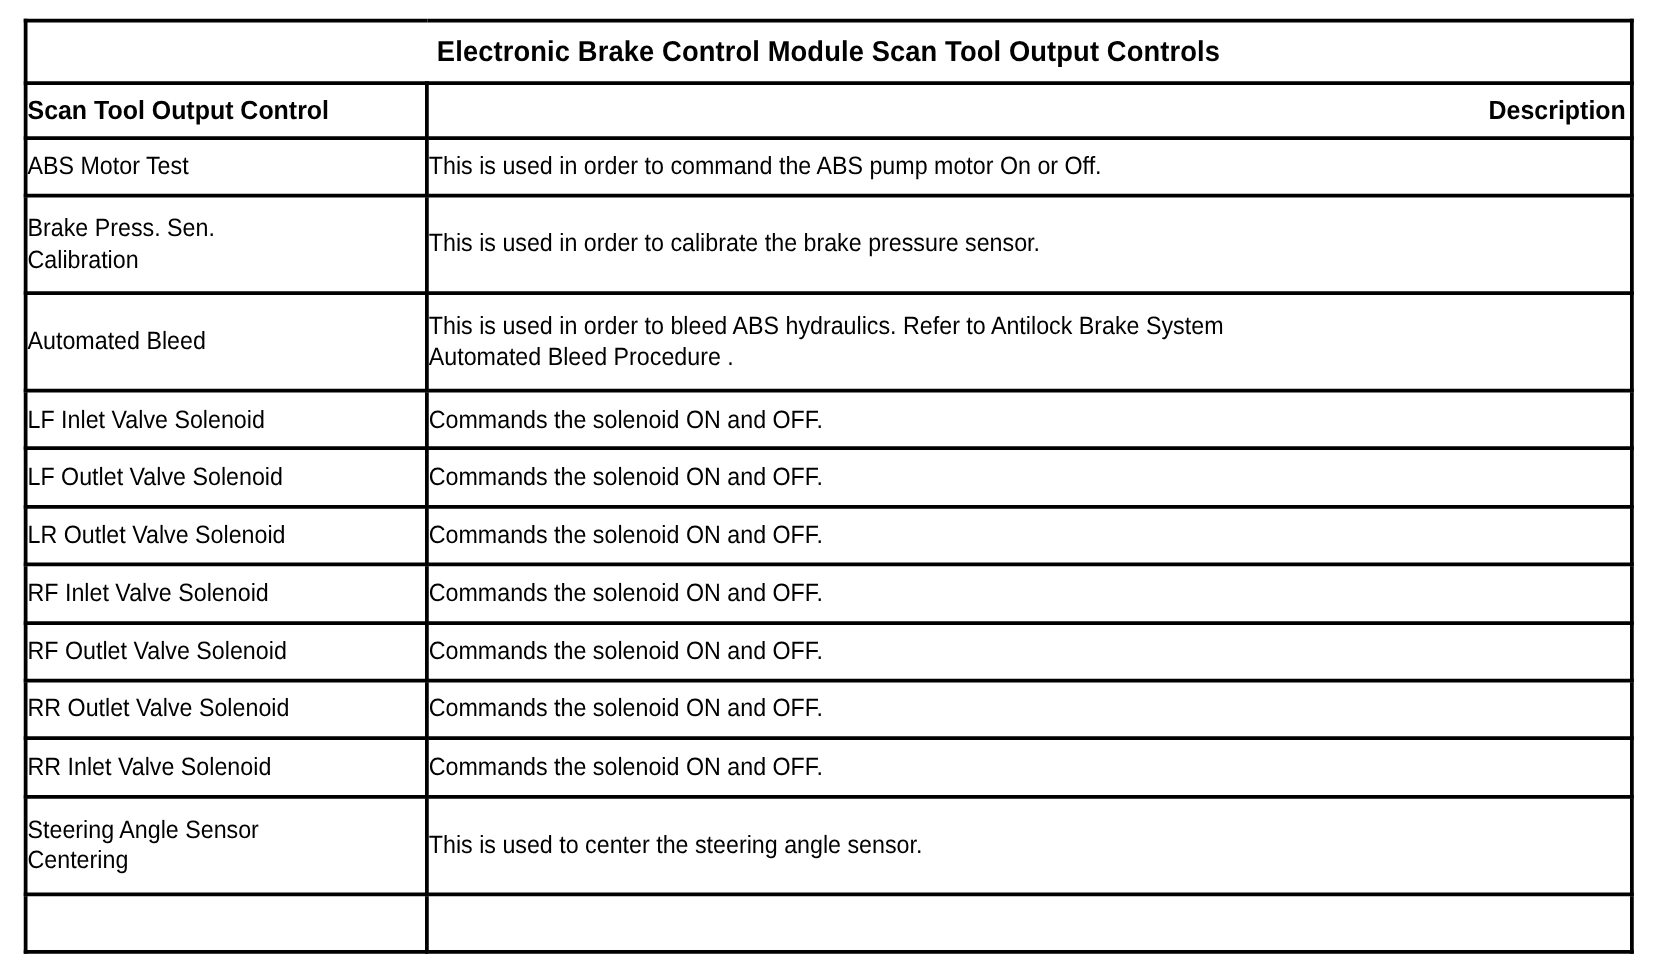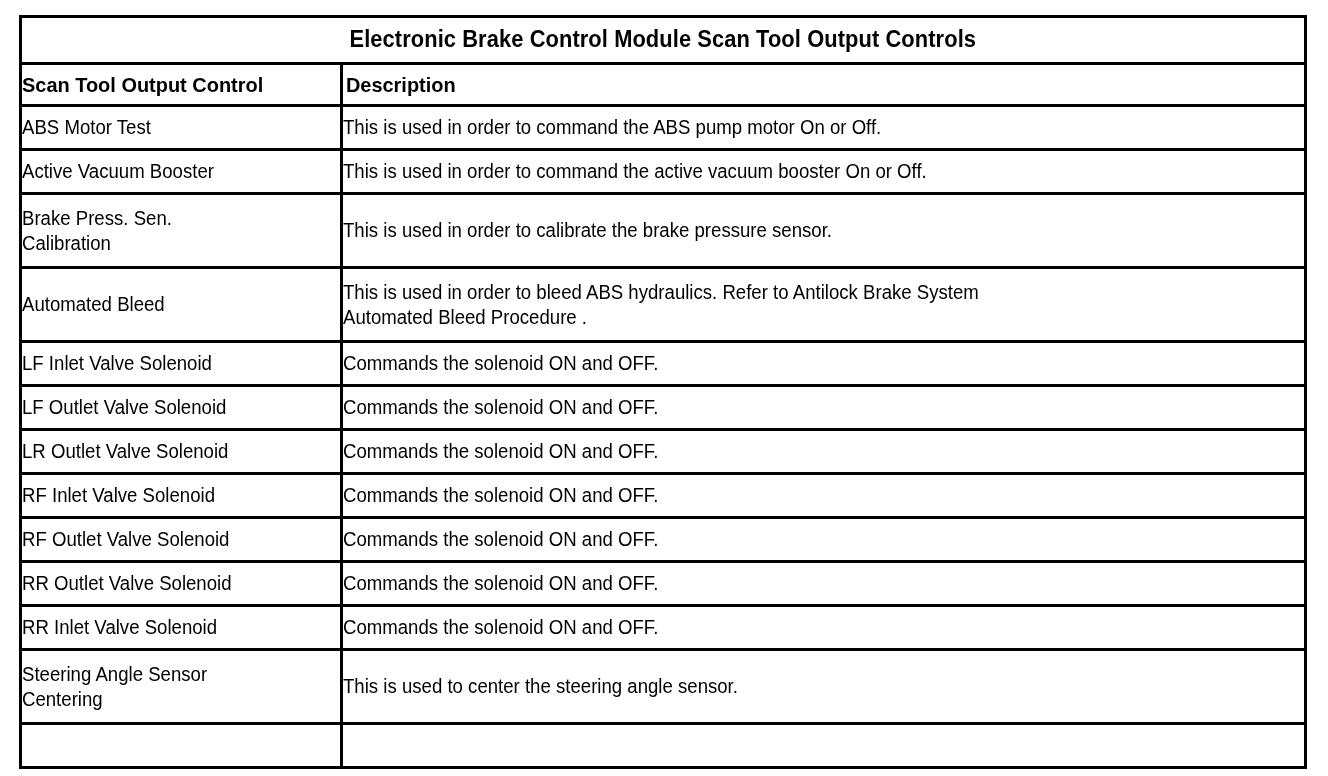--- a/index.html
+++ b/index.html
@@ -81,21 +81,21 @@
   .hdr-text {
     font-size: 21px;
     font-weight: bold;
     line-height: 1.1;
     display: inline-block;
     transform: scaleX(0.95);
     transform-origin: left center;
     white-space: nowrap;
   }
   .hdr-cell.center {
-    text-align: left;
+    text-align: right;
   }
   .hdr-cell.center .hdr-text {
     transform-origin: center center;
   }
 
   
   .body-text {
     font-size: 20px;
     font-weight: normal;
     line-height: 1.22;
@@ -130,24 +130,20 @@
           <td class="hdr-cell cell-pad-left">
             <span class="hdr-text">Scan Tool Output Control</span>
           </td>
           <td class="hdr-cell center cell-pad-desc">
             <span class="hdr-text">Description</span>
           </td>
         </tr>
       <tr class="r-single">
             <td class="cell-pad-left va-middle"><span class="body-text">ABS Motor Test</span></td>
             <td class="cell-pad-desc va-middle"><span class="body-text">This is used in order to command the ABS pump motor On or Off.</span></td>
-          </tr>
-          <tr class="r-single">
-            <td class="cell-pad-left va-middle"><span class="body-text">Active Vacuum Booster</span></td>
-            <td class="cell-pad-desc va-middle"><span class="body-text">This is used in order to command the active vacuum booster On or Off.</span></td>
           </tr>
           <tr class="r-double">
             <td class="cell-pad-left va-middle"><span class="body-text">Brake Press. Sen.
 Calibration</span></td>
             <td class="cell-pad-desc va-middle"><span class="body-text">This is used in order to calibrate the brake pressure sensor.</span></td>
           </tr>
           <tr class="r-double">
             <td class="cell-pad-left va-middle"><span class="body-text">Automated Bleed</span></td>
             <td class="cell-pad-desc va-middle"><span class="body-text">This is used in order to bleed ABS hydraulics. Refer to Antilock Brake System
 Automated Bleed Procedure .</span></td>

